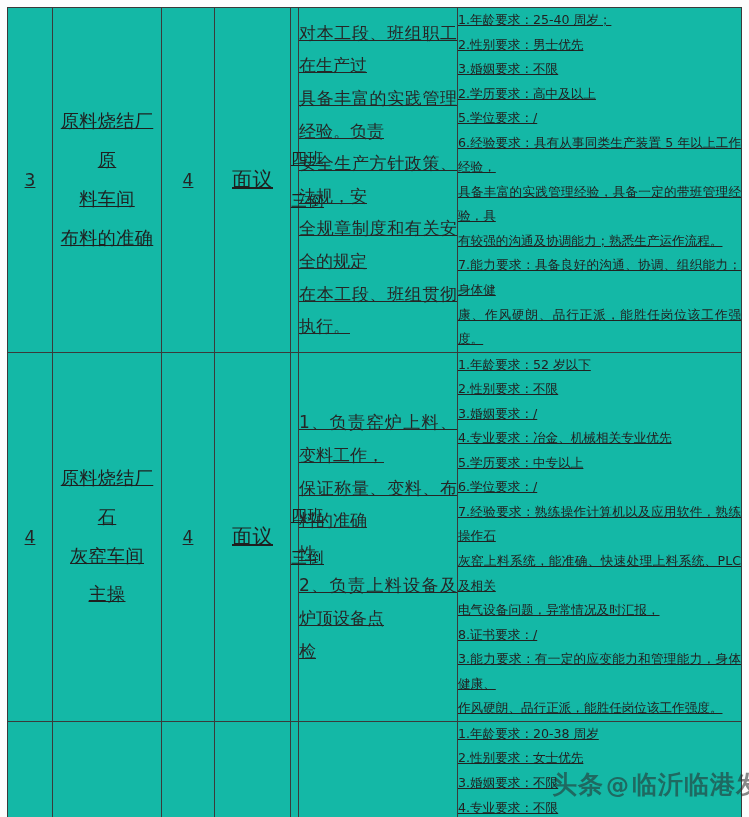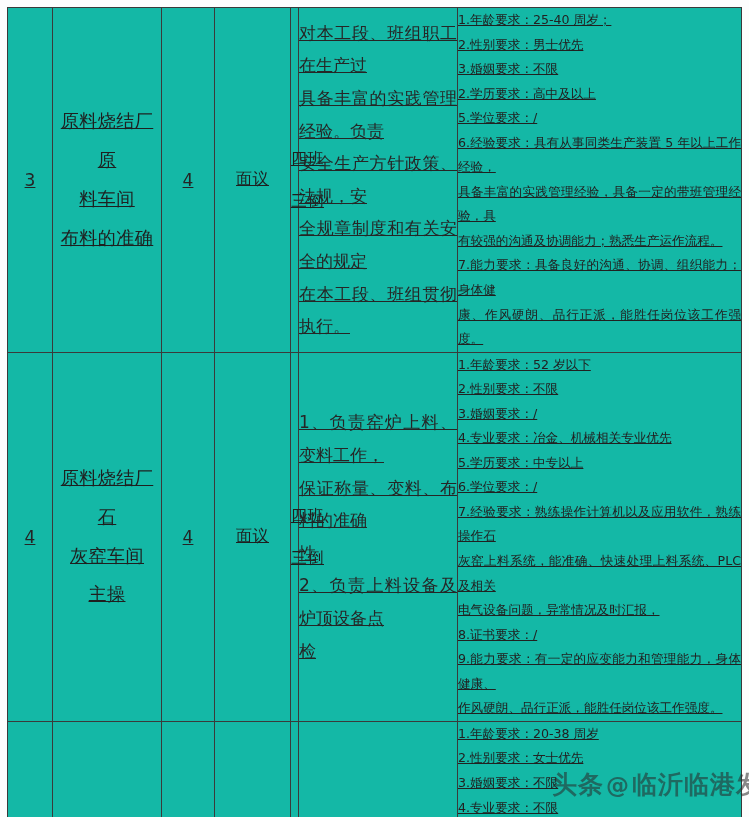--- a/index.html
+++ b/index.html
@@ -69,21 +69,21 @@
   }
 
   .cell-count {
     text-align: center;
     font-size: 17px;
     color: #242424;
   }
 
   .cell-salary {
     text-align: center;
-    font-size: 16px;
+    font-size: 20px;
     color: #1f1f1f;
     letter-spacing: 0.5px;
   }
 
   .cell-shift {
     text-align: center;
     font-size: 16px;
     line-height: 2.6;
     color: #1f1f1f;
     letter-spacing: 0.5px;
@@ -219,21 +219,21 @@
           <span class="req-line">1.年龄要求：52 岁以下</span>
           <span class="req-line">2.性别要求：不限</span>
           <span class="req-line">3.婚姻要求：/</span>
           <span class="req-line">4.专业要求：冶金、机械相关专业优先</span>
           <span class="req-line">5.学历要求：中专以上</span>
           <span class="req-line">6.学位要求：/</span>
           <span class="req-line">7.经验要求：熟练操作计算机以及应用软件，熟练操作石</span>
           <span class="req-line">灰窑上料系统，能准确、快速处理上料系统、PLC 及相关</span>
           <span class="req-line">电气设备问题，异常情况及时汇报，</span>
           <span class="req-line">8.证书要求：/</span>
-          <span class="req-line">9.能力要求：有一定的应变能力和管理能力，身体健康、</span>
+          <span class="req-line">3.能力要求：有一定的应变能力和管理能力，身体健康、</span>
           <span class="req-line">作风硬朗、品行正派，能胜任岗位该工作强度。</span>
         </td>
       </tr>
 
       <tr>
         <td class="cell-index">
           
         </td>
         <td class="cell-post">
           <br>

